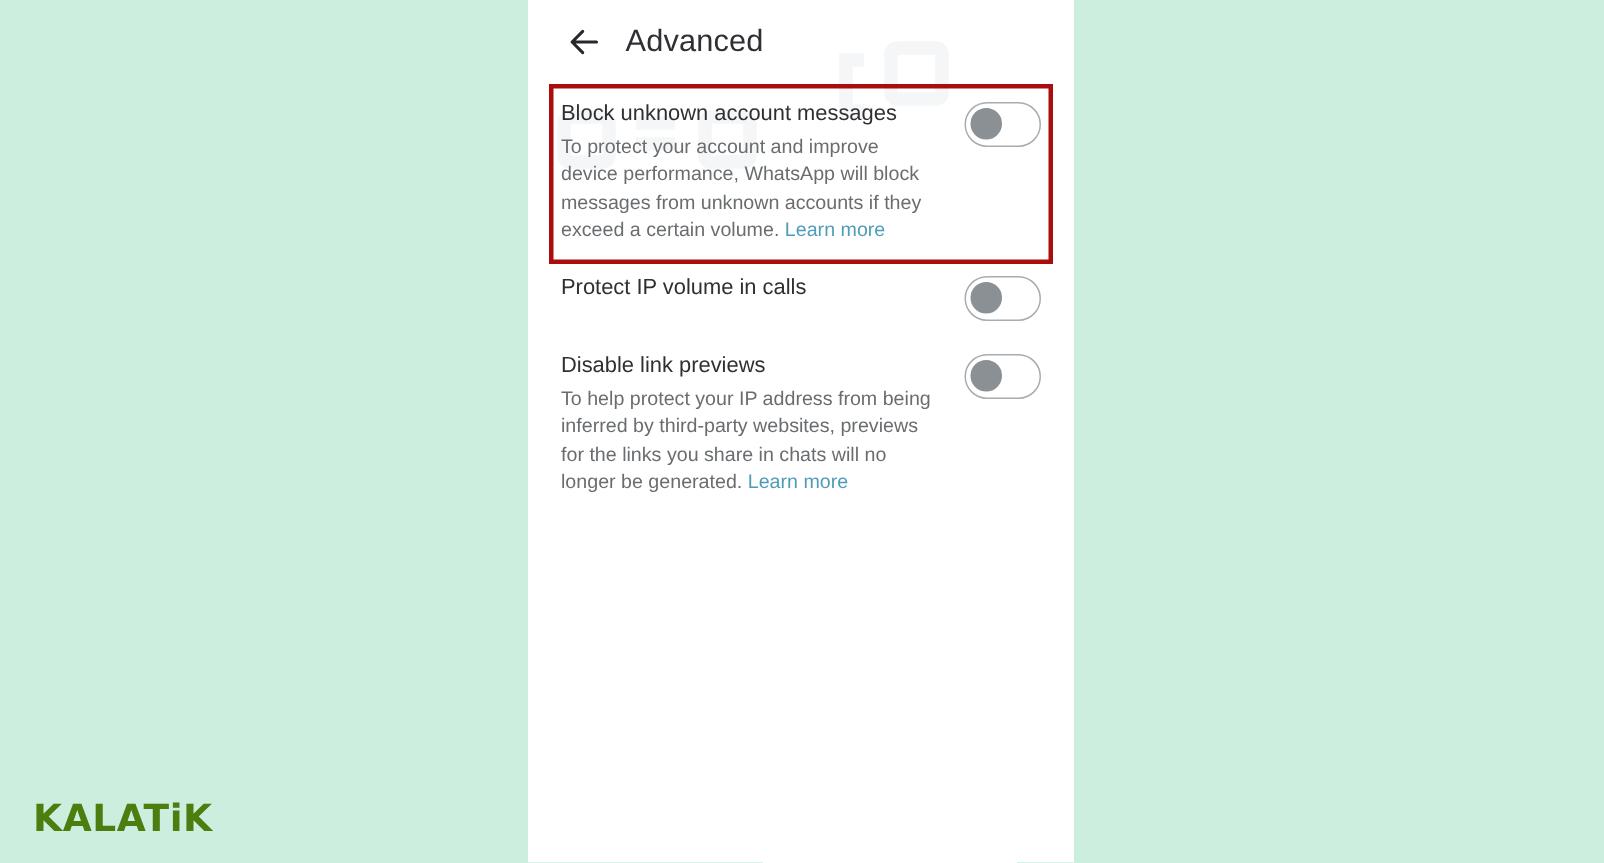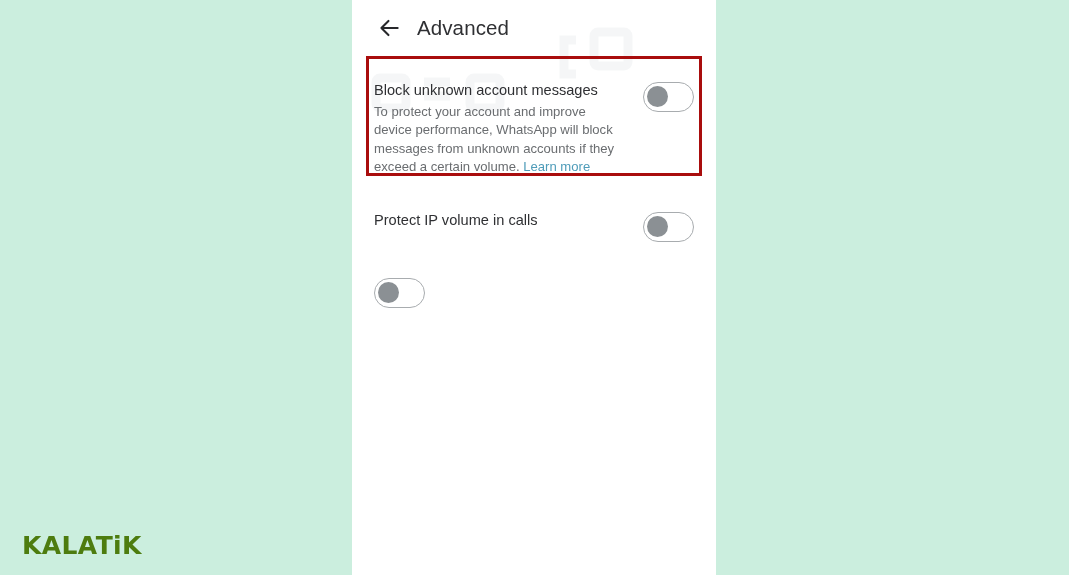--- a/index.html
+++ b/index.html
@@ -70,21 +70,20 @@
     left: 0;
     top: 56px;
     width: 364px;
   }
   .setting-row {
     position: relative;
     box-sizing: border-box;
     padding: 10px 22px 10px 22px;
     display: flex;
     align-items: flex-start;
-    margin-top: 14px;
   }
   .setting-texts {
     flex: 1 1 auto;
     min-width: 0;
     padding-right: 10px;
   }
   .setting-title {
     font-size: 14.6px;
     color: #2f3033;
     line-height: 20px;
@@ -188,20 +187,24 @@
     <div class="setting-row">
       <div class="setting-texts">
         <p class="setting-title">Protect IP volume in calls</p>
       </div>
       <div class="toggle-switch">
         <div class="toggle-knob"></div>
       </div>
     </div>
 
     <div class="setting-row">
+      <div class="setting-texts">
+        <p class="setting-title">Disable link previews</p>
+        <p class="setting-desc"><span>To help protect your IP address from being inferred by third-party websites, previews for the links you share in chats will no longer be generated. </span><span class="learn-more">Learn more</span></p>
+      </div>
       <div class="toggle-switch">
         <div class="toggle-knob"></div>
       </div>
     </div>
 
   </div>
 </div>
 
 <div id="highlight-box"></div>
 

